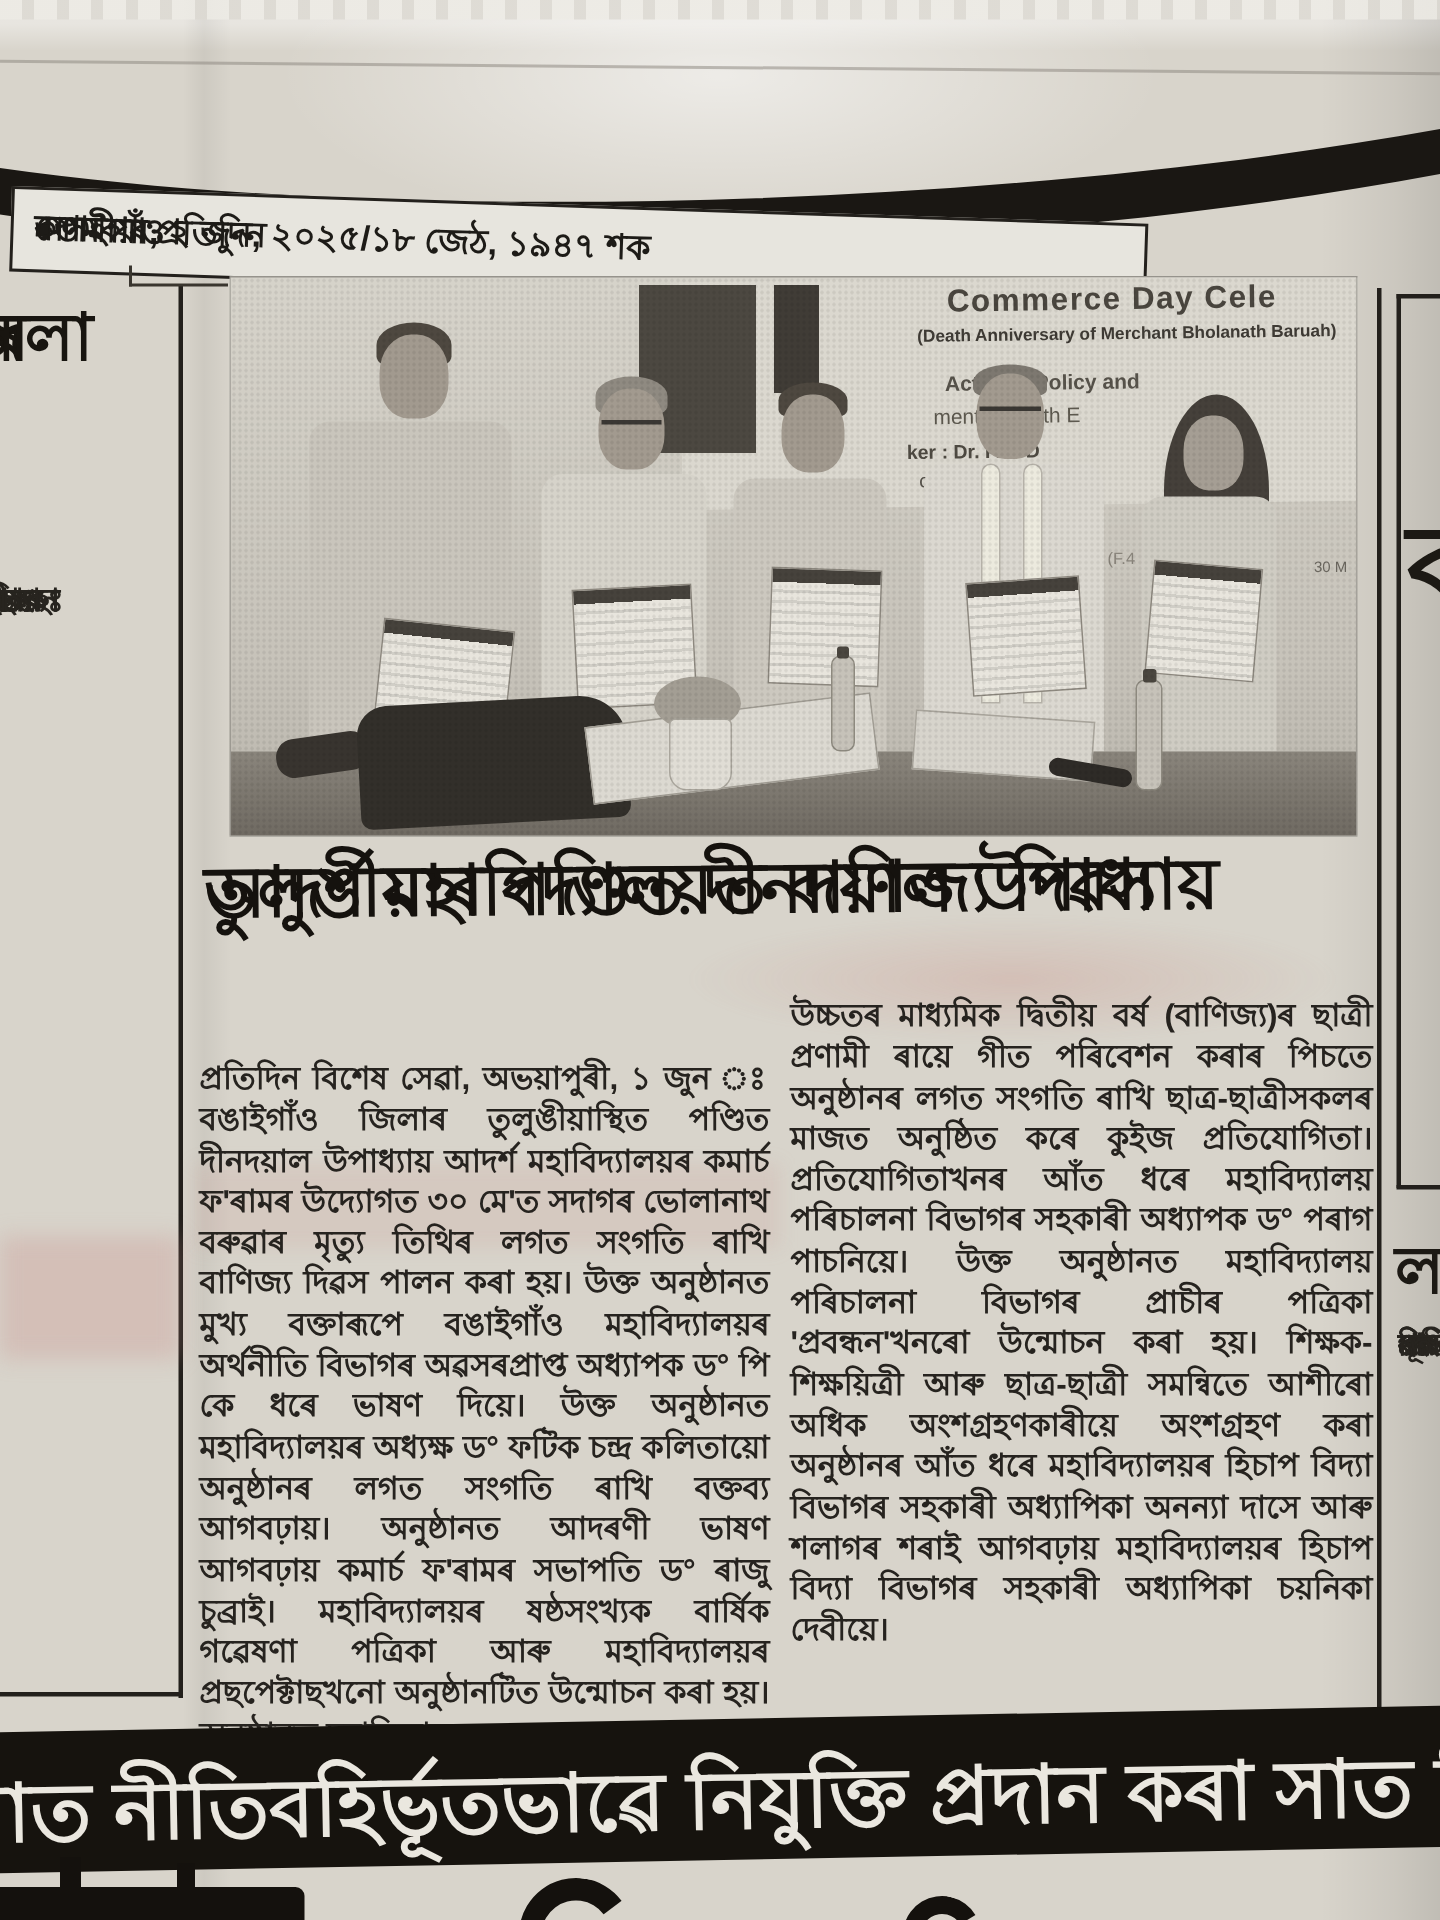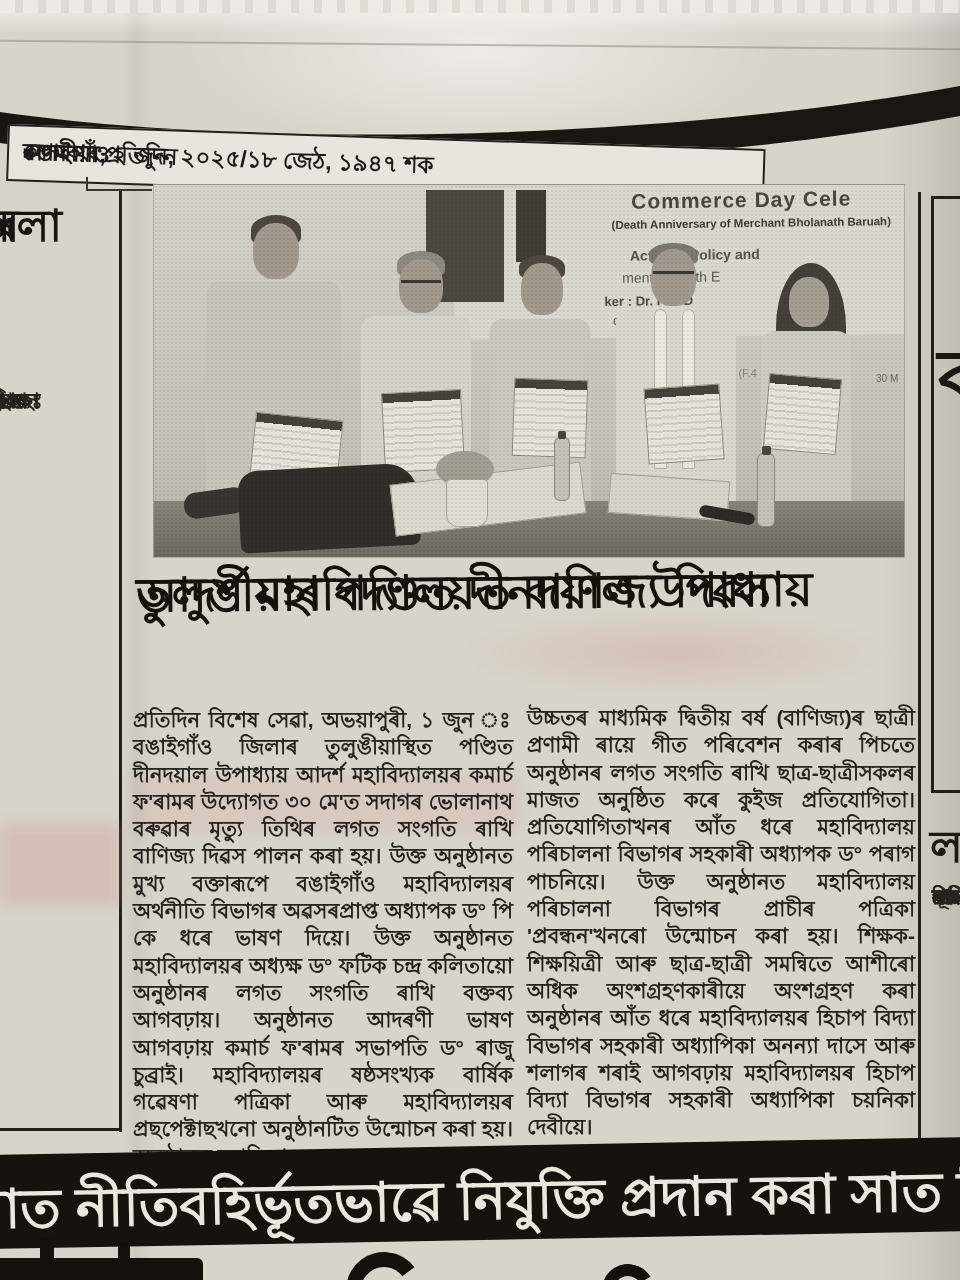--- a/index.html
+++ b/index.html
@@ -76,21 +76,21 @@
   .flowers{left:282px;top:266px;width:58px;height:36px;background:#a39e94;border-radius:50%;}
   .pot{left:292px;top:294px;width:42px;height:48px;background:#e0ddd5;border-radius:4px 4px 12px 12px;border:1px solid #aaa69d;}
   .mic{left:545px;top:324px;width:56px;height:12px;background:#2e2b27;border-radius:6px;transform:rotate(10deg);}
   
   .headline{left:136px;top:556px;width:780px;transform:rotate(-.5deg);color:#15120e;font-weight:800;}
   .headline div{position:static;font-size:47px;line-height:71px;white-space:nowrap;}
   
   .bodycol{top:706px;font-size:21px;line-height:27.3px;font-weight:600;color:#26231f;
     text-align:justify;text-justify:inter-word;}
   .col-l{left:133px;width:380px;}
-  .col-r{left:527px;top:704px;width:388px;}
+  .col-r{left:527px;top:664px;width:388px;}
   
   .rrule{left:918px;top:192px;width:2.5px;height:950px;background:#23201c;}
   .nb-top{left:931px;top:196px;width:29px;height:2.5px;background:#23201c;}
   .nb-left{left:931px;top:196px;width:2.5px;height:596px;background:#23201c;}
   .nb-bot{left:931px;top:790px;width:29px;height:2.5px;background:#23201c;}
   .frag-top{left:938px;top:318px;font-size:78px;font-weight:800;color:#1c1914;white-space:nowrap;}
   .frag-mid{left:930px;top:814px;font-size:44px;font-weight:800;color:#1c1914;white-space:nowrap;}
   .frag-list{left:932px;top:884px;font-size:20px;font-weight:700;line-height:27px;color:#27241f;}
   .frag-list div{position:static;white-space:nowrap;}
   

